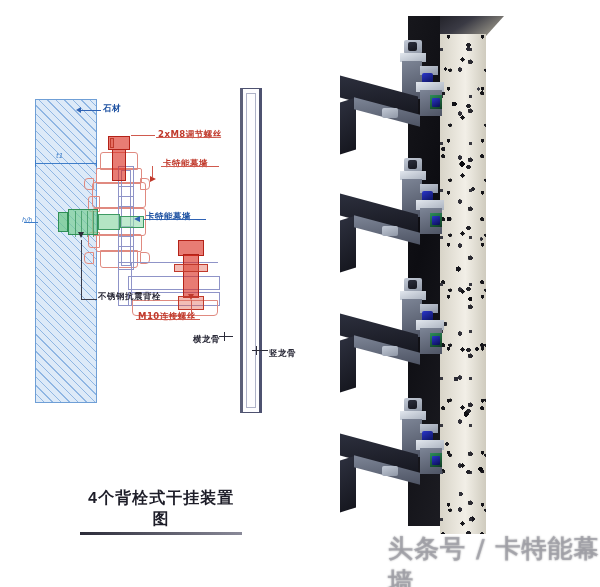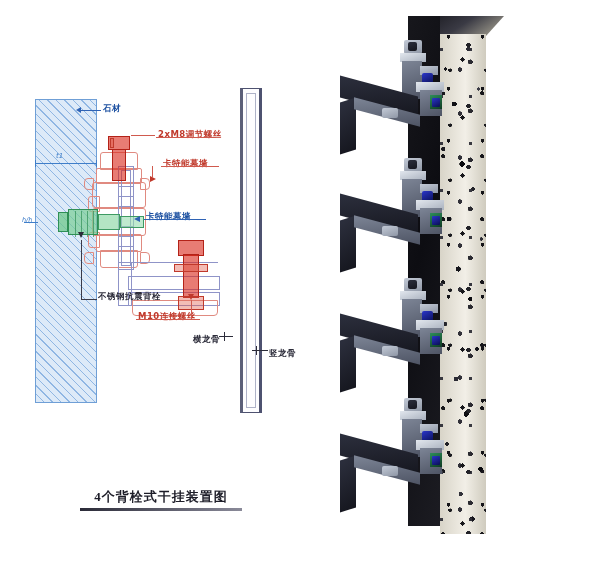--- a/index.html
+++ b/index.html
@@ -61,22 +61,22 @@
   .screw-lt{position:absolute;background:rgba(226,90,72,.40);border:1px solid #c0392b;box-sizing:border-box;}
 
   
   #keel-v{position:absolute;left:240px;top:88px;width:22px;height:325px;background:#fdfdff;
           border-left:3px solid #5b5f79;border-right:3px solid #4e5270;
           border-top:1px solid #4e5270;border-bottom:1px solid #4e5270;box-sizing:border-box;}
   #keel-v-in{position:absolute;left:246px;top:93px;width:10px;height:315px;border:1px solid #aeb2c8;box-sizing:border-box;}
 
   
   #caption{position:absolute;left:80px;top:488px;width:162px;text-align:center;}
-  #caption-text{font-size:13px;font-weight:700;color:#1d1d28;letter-spacing:1px;
-                font-family:Liberation Serif, serif;}
+  #caption-text{font-size:16px;font-weight:700;color:#1d1d28;letter-spacing:1px;
+                font-family:Liberation Mono, monospace;}
   #caption-rule{margin-top:2px;height:3px;background:linear-gradient(to right,#2b2b38,#8a8a99);}
 
   
   #render{position:absolute;left:352px;top:0px;width:248px;height:540px;}
   #slab-face{position:absolute;left:56px;top:16px;width:32px;height:510px;
              background:linear-gradient(105deg,#17171c 0%,#0d0d12 45%,#1c1c22 100%);}
   #slab-edge{position:absolute;left:88px;top:34px;width:46px;height:500px;
     background-color:#e9e6dd;
     background-image:
       radial-gradient(circle at 12% 7%, #15151a 0 1.6px, transparent 1.7px),
@@ -320,14 +320,15 @@
       <div class="p steel-m" style="left:78px;top:50px;width:22px;height:26px;"></div>
       <div class="p green-g" style="left:88px;top:55px;width:12px;height:14px;"></div>
       <div class="p blue-g" style="left:90px;top:58px;width:8px;height:9px;border-radius:1px;"></div>
       <div class="p steel-d" style="left:-2px;top:46px;width:78px;height:22px;transform:skewY(15deg);"></div>
       <div class="p steel-d" style="left:-2px;top:60px;width:16px;height:52px;transform:skewY(-18deg);"></div>
       <div class="p steel-m" style="left:12px;top:66px;width:66px;height:12px;transform:skewY(15deg);"></div>
       <div class="p steel-l" style="left:40px;top:68px;width:16px;height:10px;border-radius:2px;"></div>
     </div>
   </div>
 
+  <div id="watermark" class="dim">头条号 / 卡特能幕墙</div>
 
 </div>
 
 </body></html>

